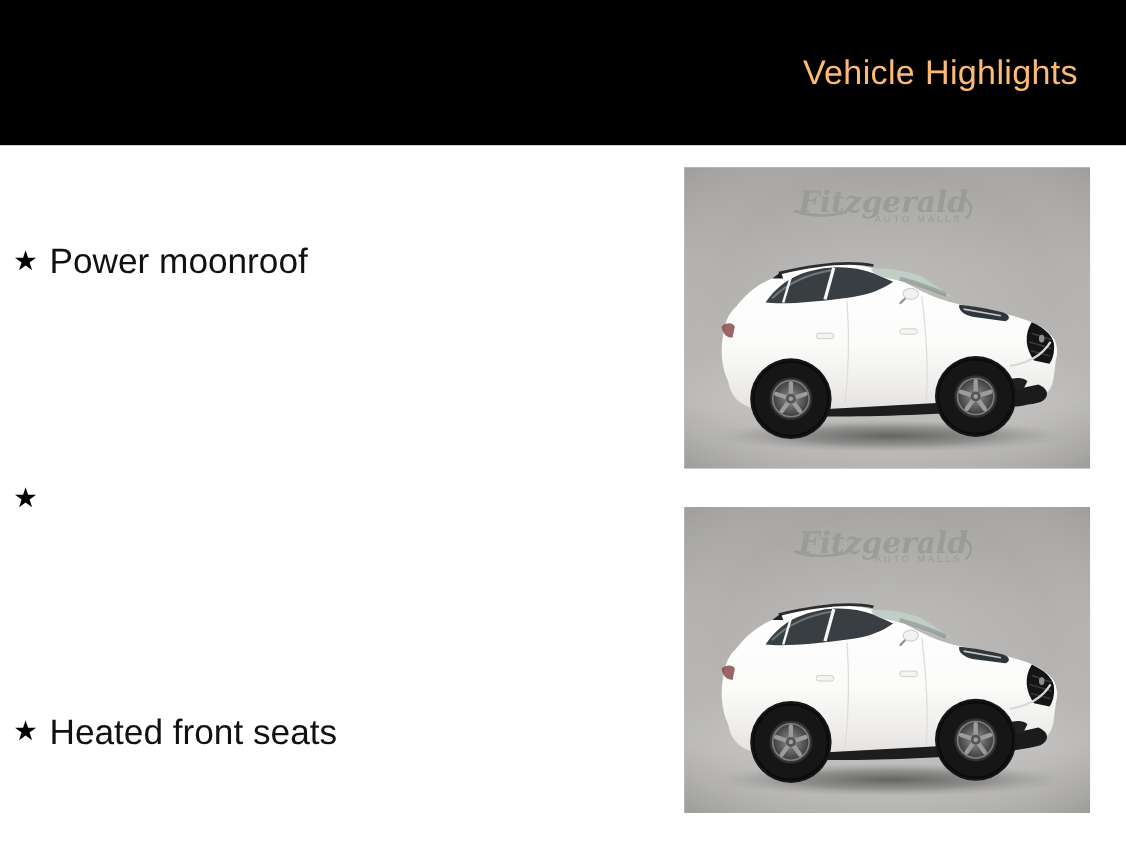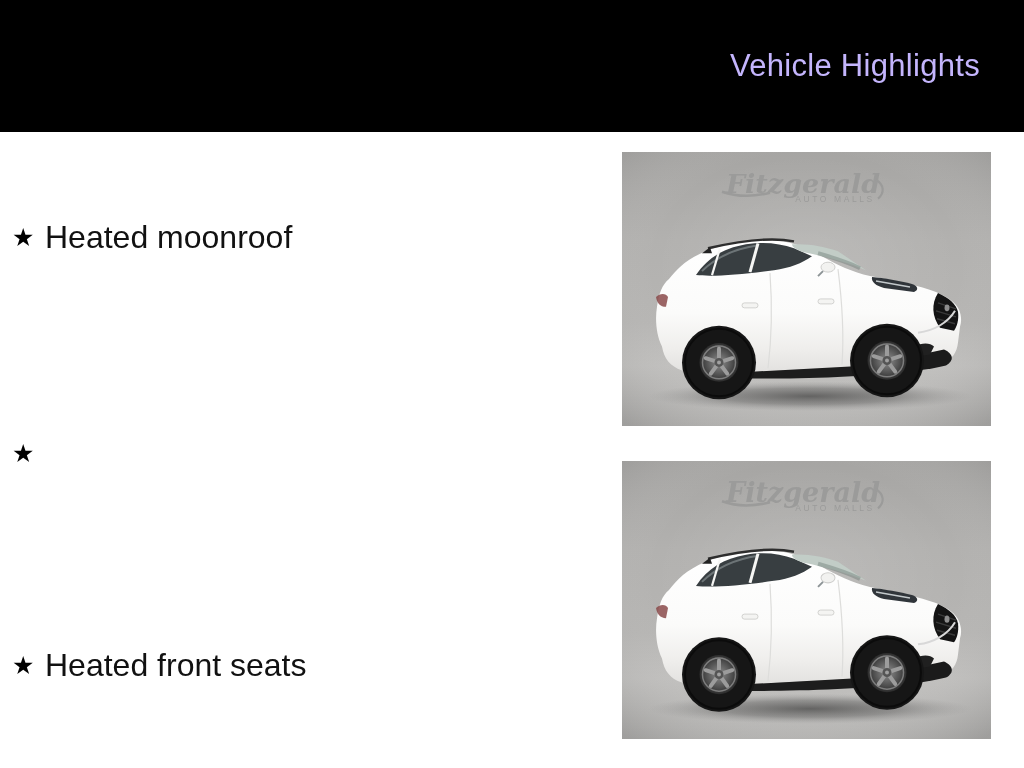--- a/index.html
+++ b/index.html
@@ -9,21 +9,21 @@
     font-family:"Liberation Sans", sans-serif;
   }
   
   .header{
     position:absolute;left:0;top:0;width:1024px;height:132px;
     background:#000000;
     display:flex;align-items:center;justify-content:flex-end;
     padding-right:44px;box-sizing:border-box;
   }
   .header .title{
-    color:#c4b5fd;font-size:31px;letter-spacing:.3px;white-space:nowrap;
+    color:#fdba74;font-size:31px;letter-spacing:.3px;white-space:nowrap;
   }
   
   .bullet{
     position:absolute;left:12px;display:flex;align-items:center;
     color:#111111;font-size:32px;line-height:38px;white-space:nowrap;
   }
   .bullet .star{
     width:33px;flex:none;font-size:25px;color:#000;line-height:38px;
   }
   .b1{top:218px}.b2{top:434px}.b3{top:646px}
@@ -154,21 +154,21 @@
   </defs>
 </svg>
 
 <div class="header">
   <span class="title">Vehicle Highlights</span>
 </div>
 
 <div>
   <div class="bullet b1">
     <span class="star">★</span>
-    <span>Heated moonroof</span>
+    <span>Power moonroof</span>
   </div>
   <div class="bullet b2">
     <span class="star">★</span>
   </div>
   <div class="bullet b3">
     <span class="star">★</span>
     <span>Heated front seats</span>
   </div>
 </div>
 

